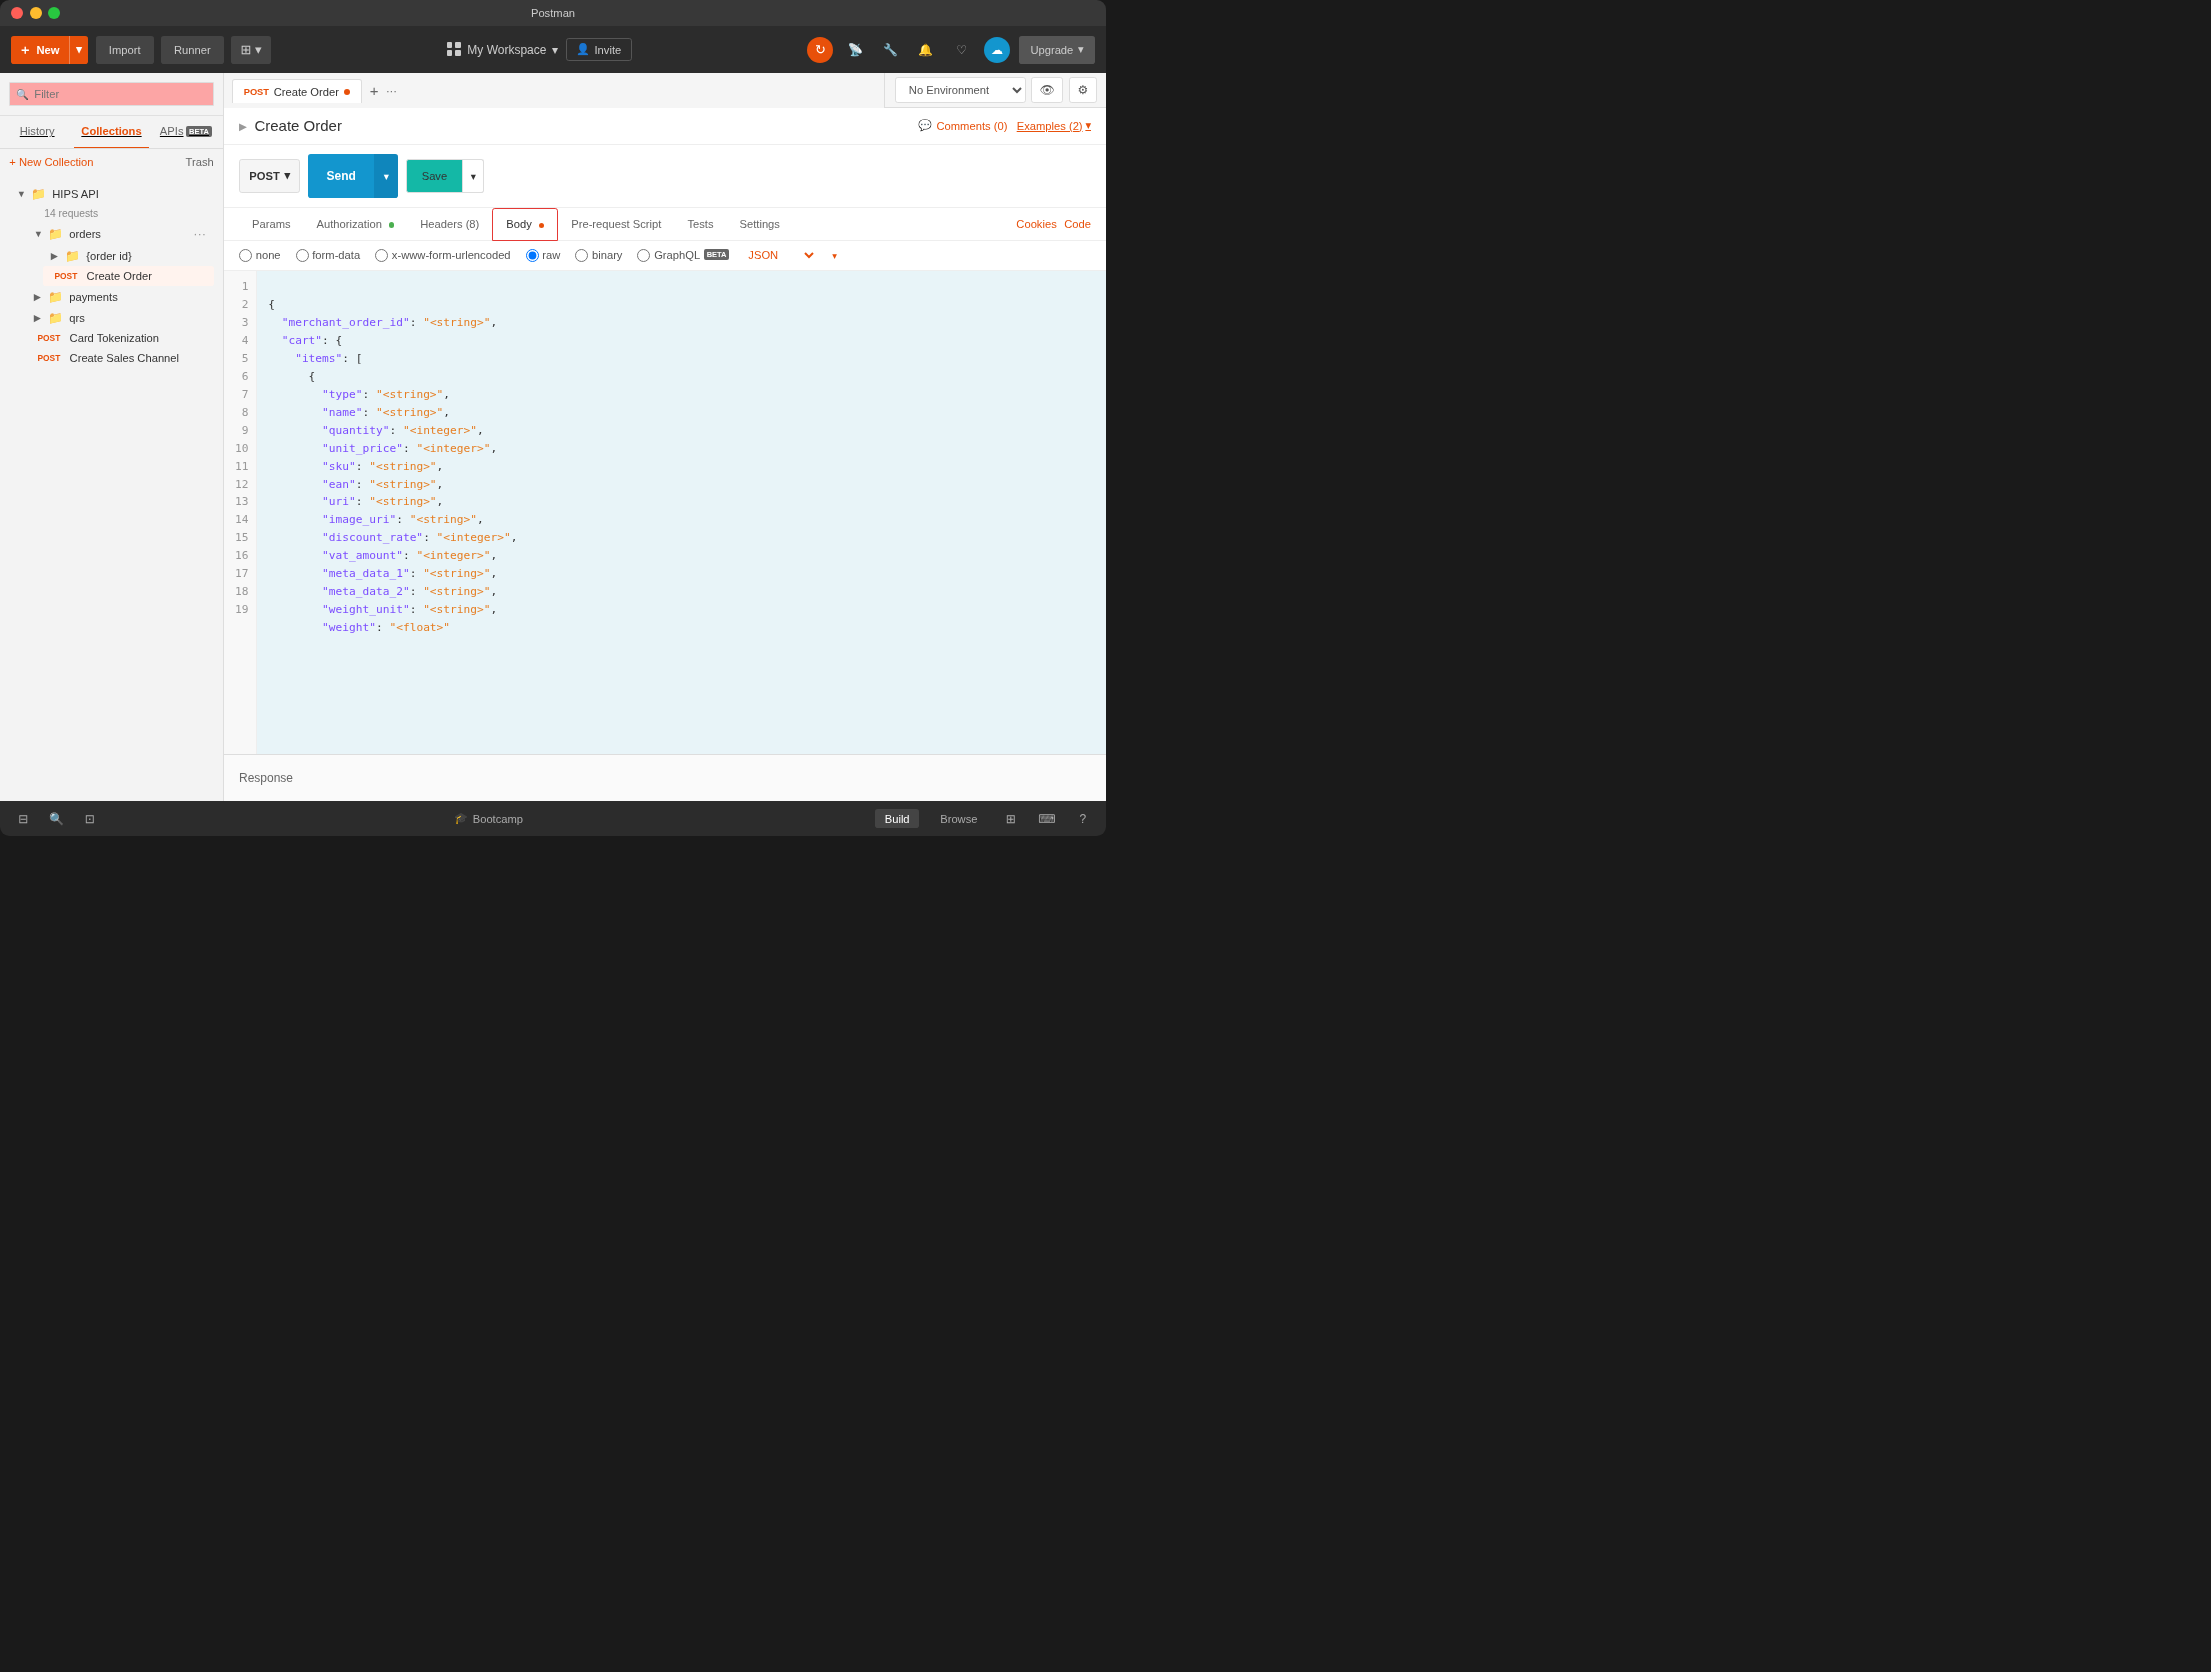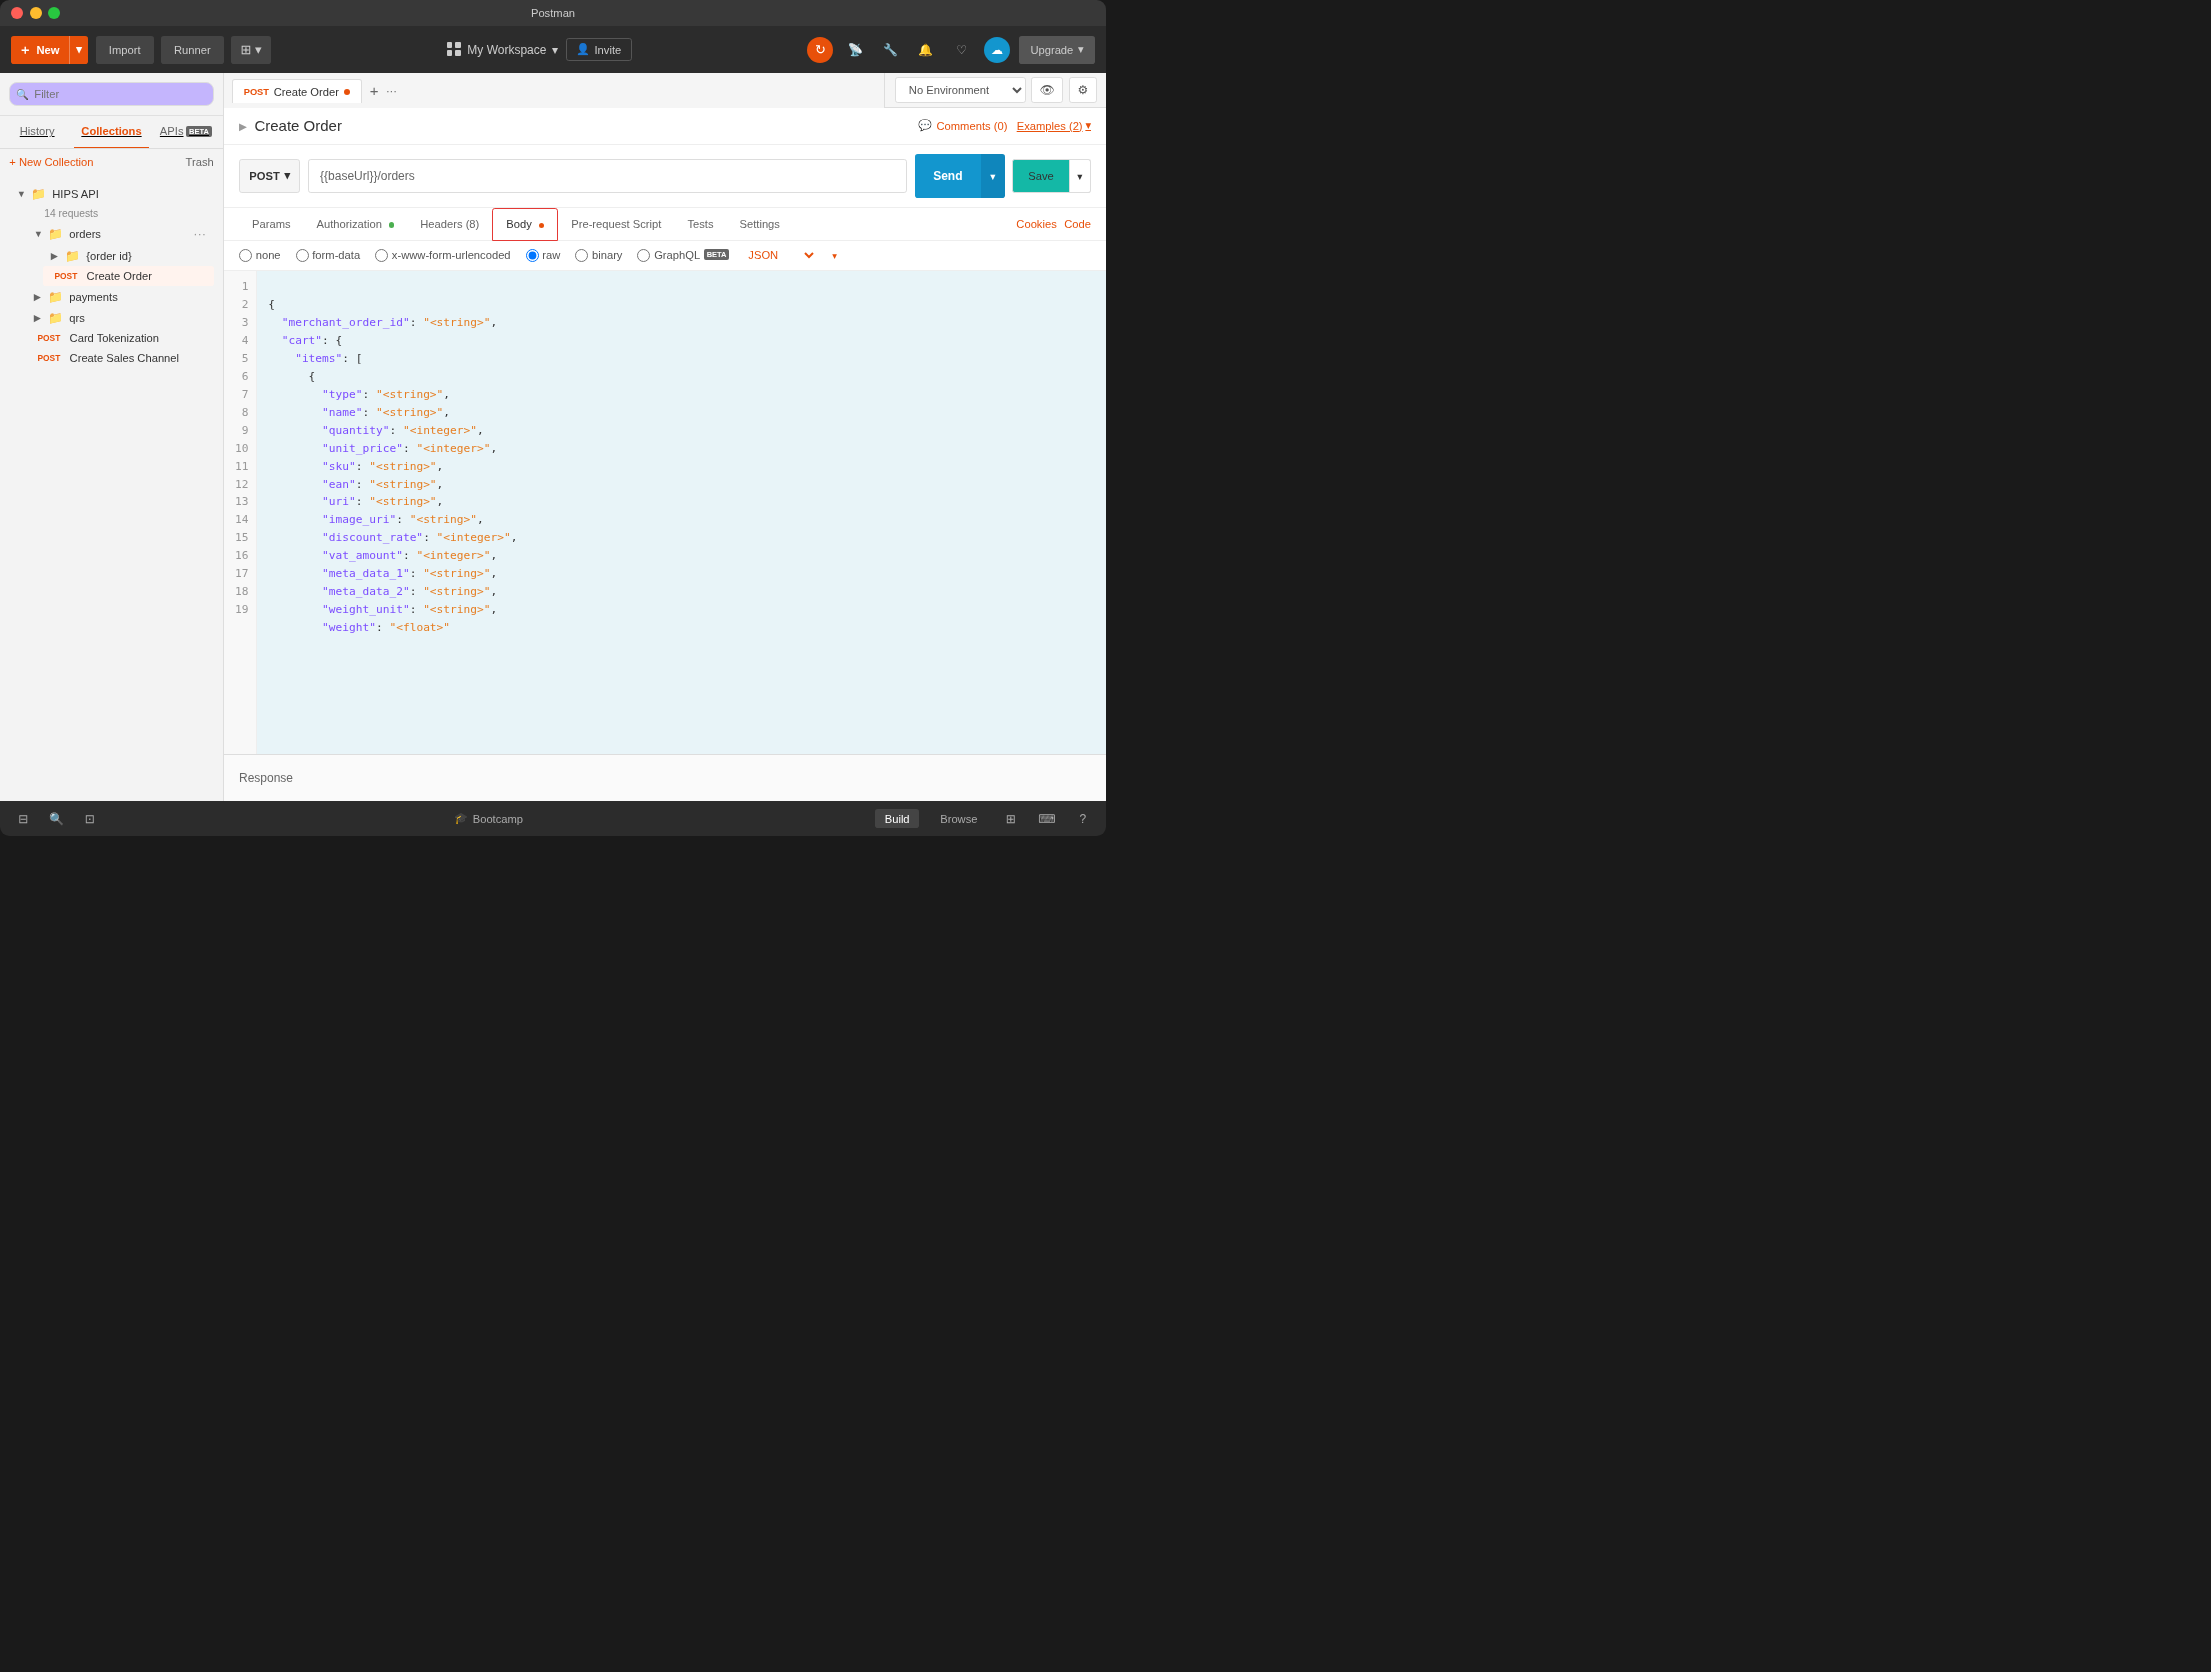--- a/index.html
+++ b/index.html
@@ -178,23 +178,23 @@
       flex-direction: column;
       border-right: 0.9px solid #ddd;
       flex-shrink: 0;
     }
     .sidebar-search {
       padding: 9.3px;
       border-bottom: 0.9px solid #e0e0e0;
     }
     .sidebar-search input {
       width: 100%;
-      background: #c4b5fd;
+      background: #fca5a5;
       border: 0.9px solid #ddd;
-      border-radius: 8px;
+      border-radius: 1px;
       padding: 4.7px 7.5px 4.7px 24px;
       font-size: 11.2px;
       color: #666;
     }
     .sidebar-search-wrap {
       position: relative;
     }
     .sidebar-search-icon {
       position: absolute;
       left: 7.5px;
@@ -864,21 +864,20 @@
           <span>▾</span>
         </button>
       </div>
     </div>
 
     <div class="url-bar">
       <div class="method-select">
         <span>POST</span>
         <span>▾</span>
       </div>
-      <input class="url-input" type="text" value="{{baseUrl}}/orders" style="">
       <div class="send-btn-group">
         <button class="send-btn">Send</button>
         <button class="send-arrow">▾</button>
       </div>
       <div class="save-btn-group">
         <button class="save-btn">Save</button>
         <button class="save-arrow">▾</button>
       </div>
     </div>
 

